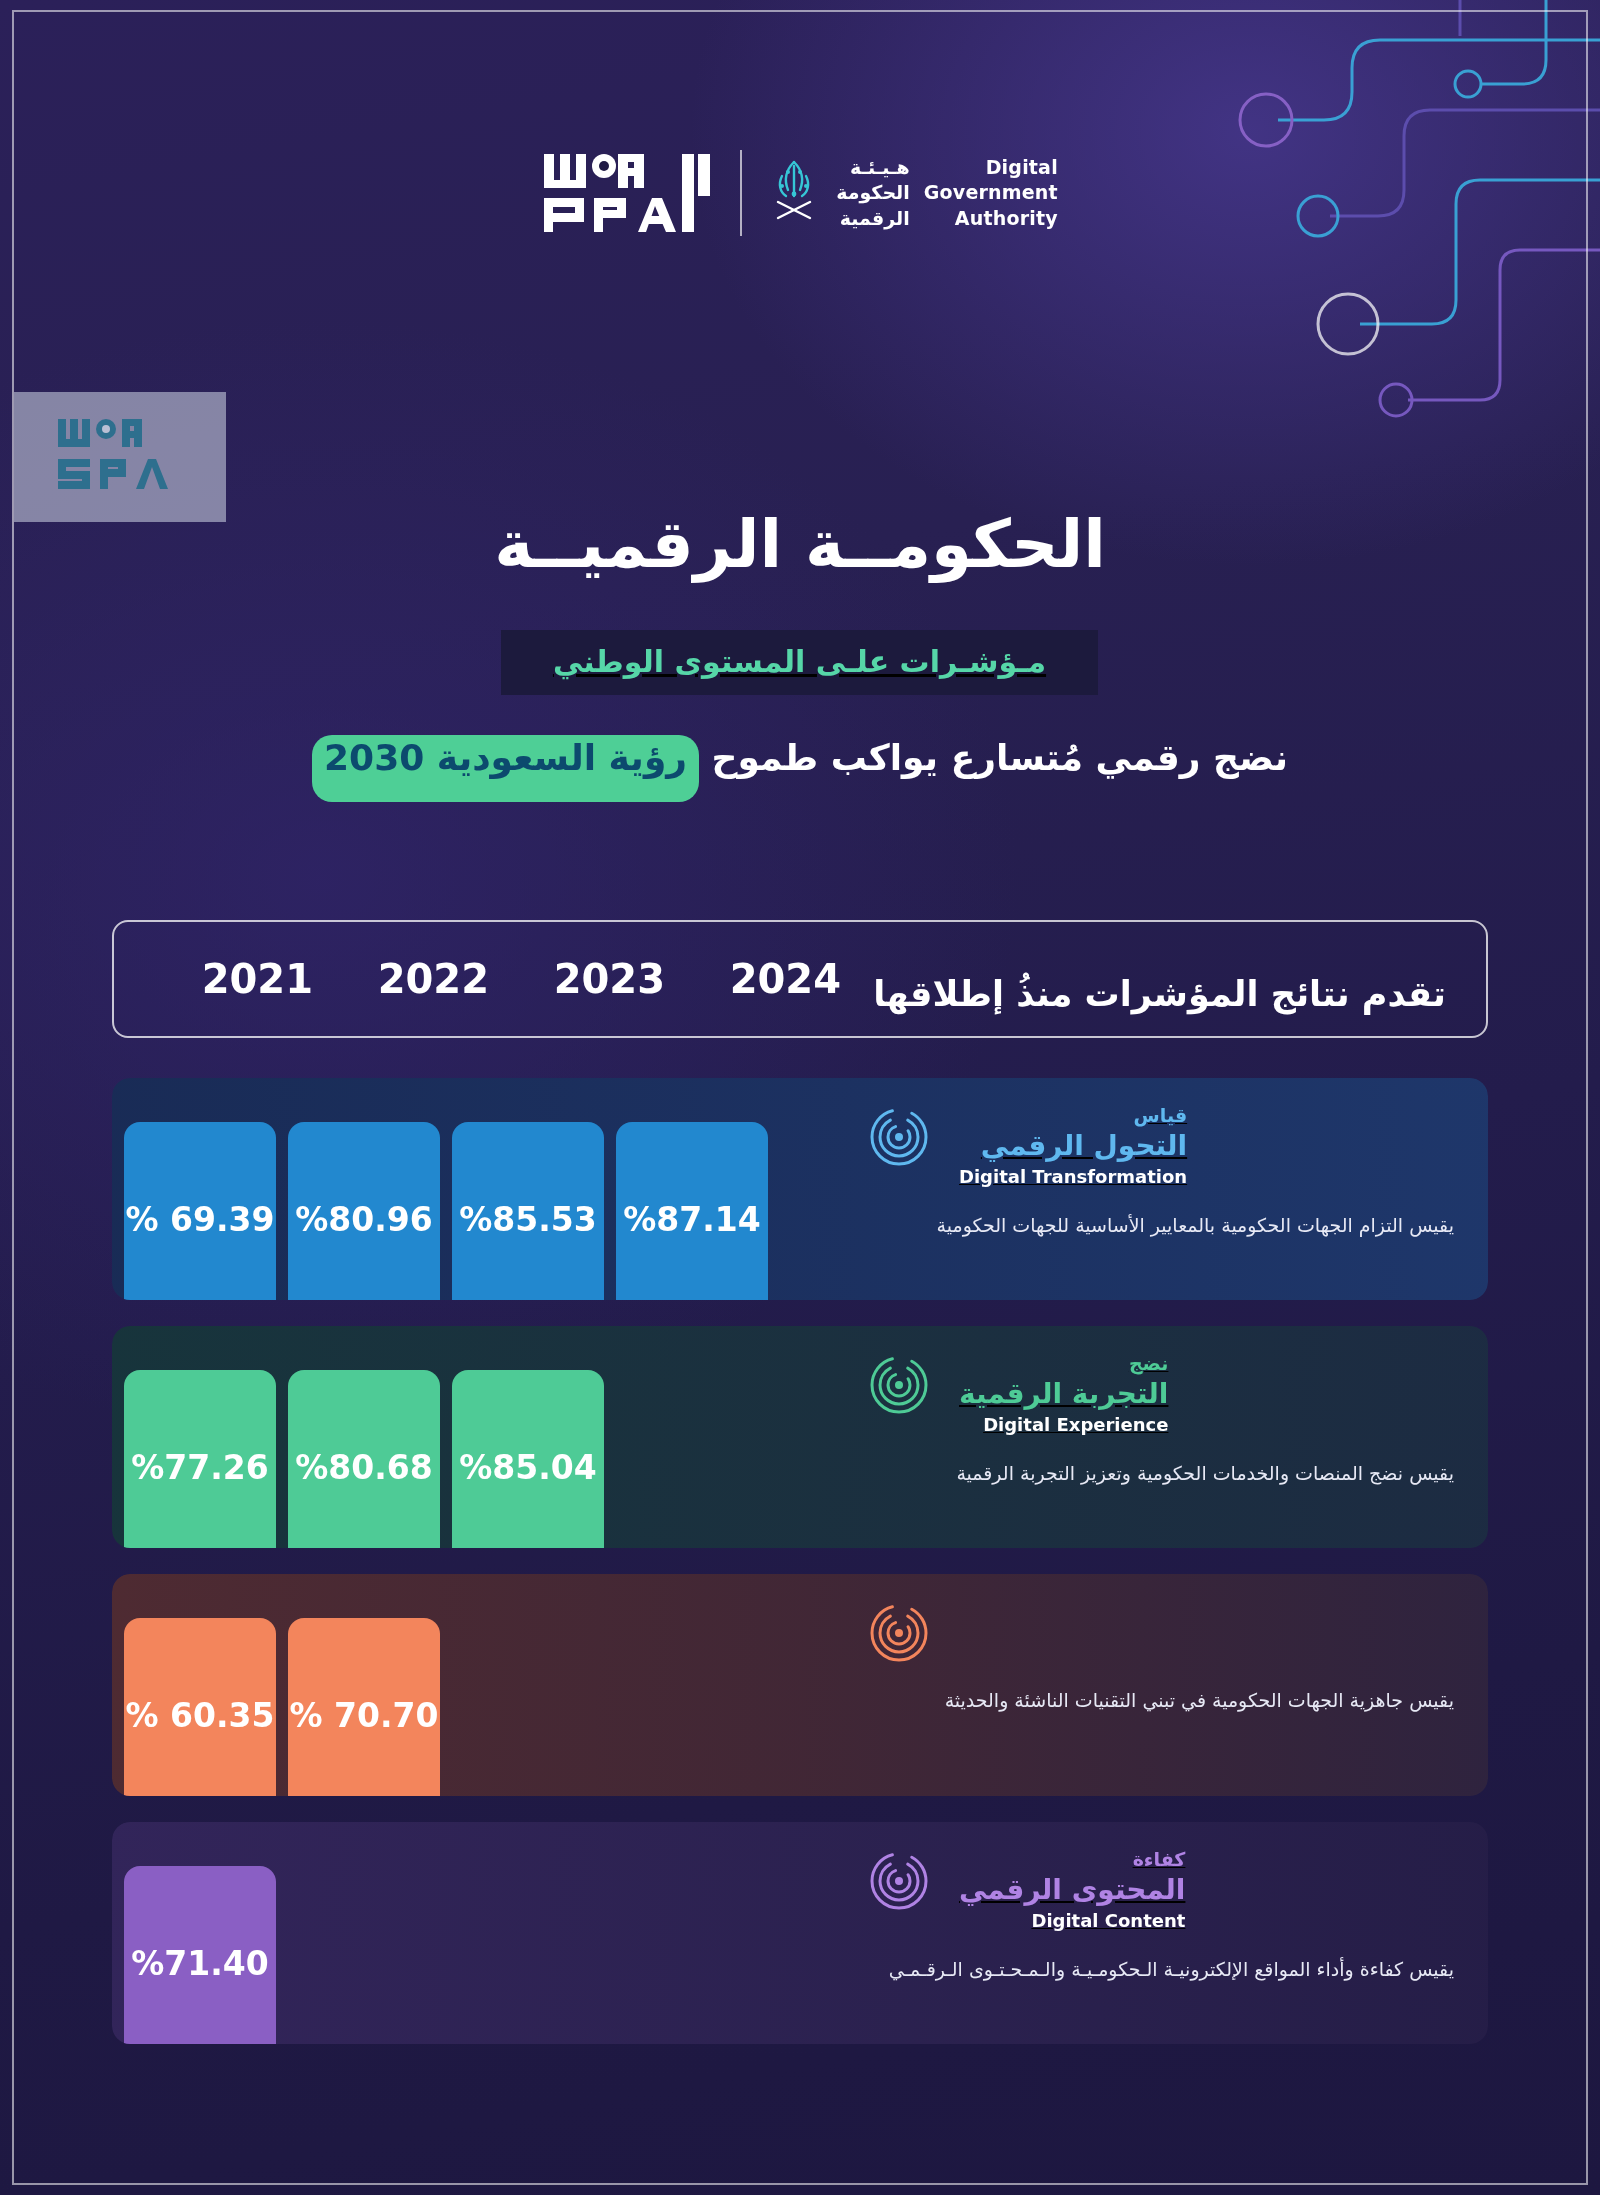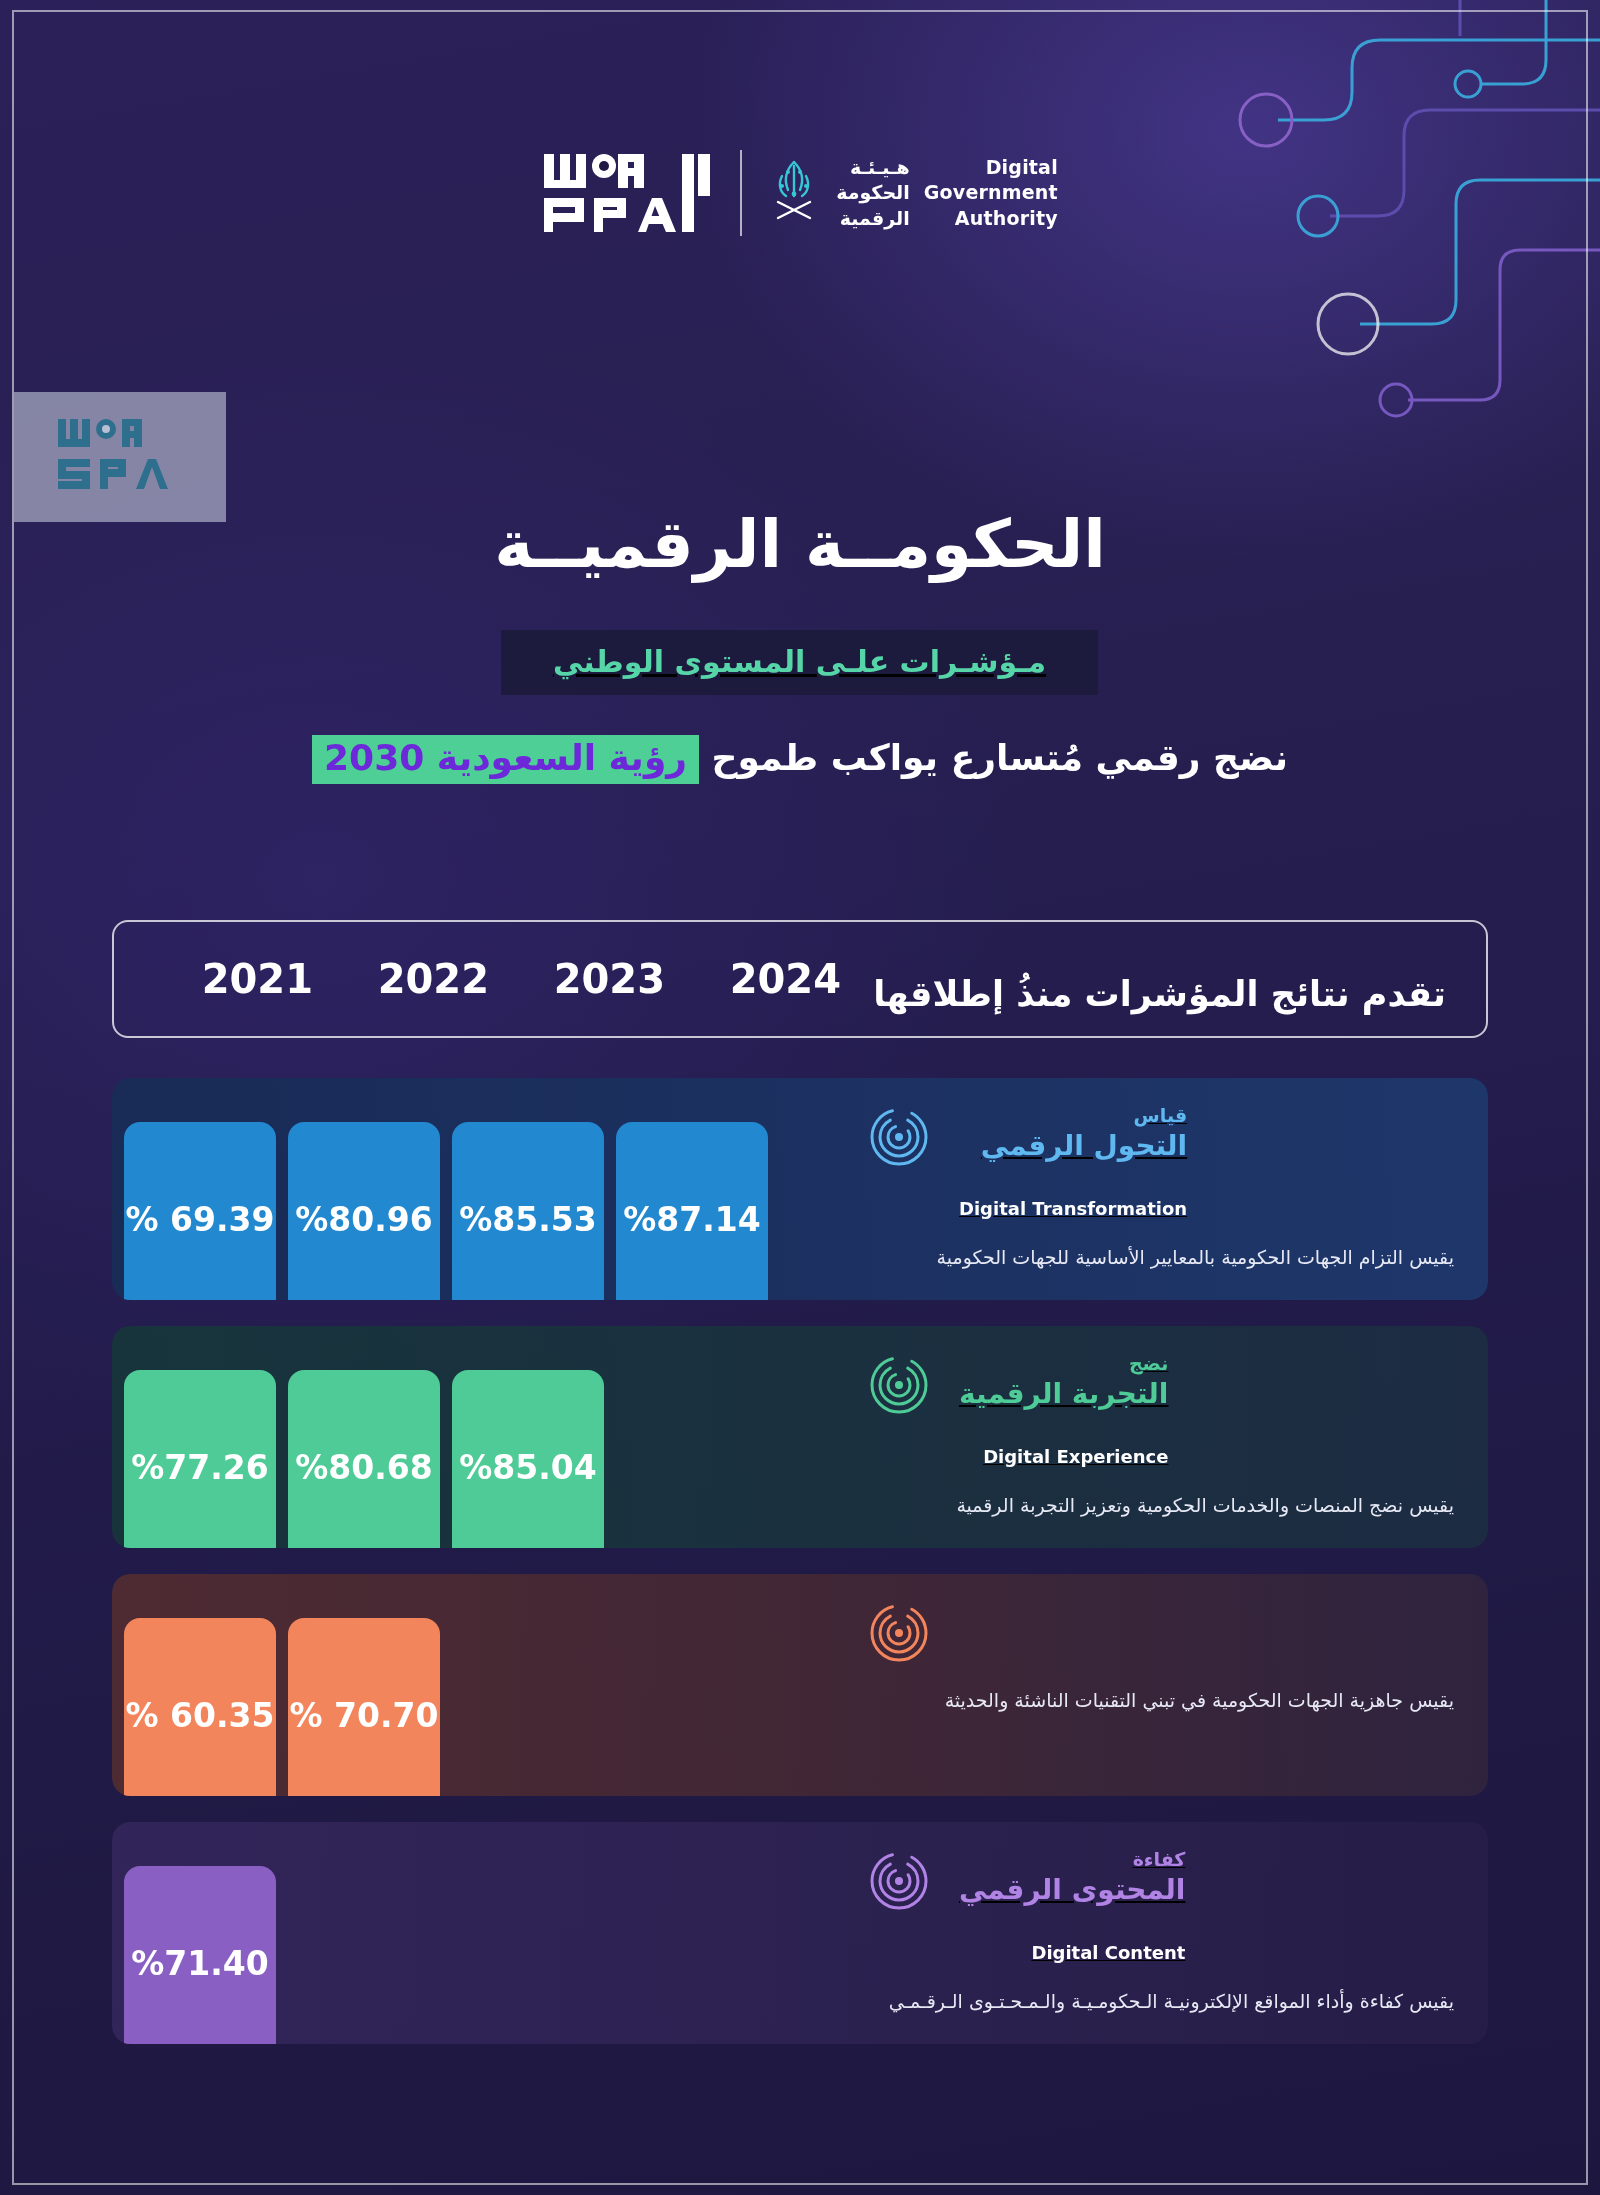--- a/index.html
+++ b/index.html
@@ -109,23 +109,23 @@
     position: absolute;
     top: 735px; left: 0; right: 0;
     text-align: center;
     color: #ffffff;
     font-size: 36px;
     font-weight: bold;
     z-index: 10;
   }
   .tagline .hl {
     background: #4ecf96;
-    color: #6d28d9;
-    border-radius: 0;
-    padding: 2px 12px 6px;
+    color: #0c4a6e;
+    border-radius: 20px;
+    padding: 2px 12px 24px;
     display: inline-block;
   }
 
   
   .years-box {
     position: absolute;
     top: 920px;
     left: 112px; right: 112px;
     height: 118px;
     border: 2px solid rgba(255,255,255,0.75);
@@ -175,21 +175,21 @@
     top: 0; right: 0; bottom: 0;
     width: 620px;
     padding: 26px 34px 0 0;
     text-align: right;
     z-index: 3;
   }
   .info-head { display: flex; align-items: flex-start; justify-content: flex-end; gap: 29px; text-decoration: underline; }
   .info-text { text-align: right; }
   .kicker { font-size: 19px; font-weight: bold; line-height: 1.25; }
   .name-ar { font-size: 28px; font-weight: bold; line-height: 1.3; }
-  .name-en { font-size: 18px; font-weight: bold; color: #ffffff; line-height: 1.4; margin-top: 32px; }
+  .name-en { font-size: 18px; font-weight: bold; color: #ffffff; line-height: 1.4; }
   .row-desc {
     margin-top: 22px;
     color: #e7e9f5;
     font-size: 19px;
     line-height: 1.5;
     text-align: right;
   }
   .badge-icon { width: 62px; height: 62px; flex: 0 0 62px; margin-top: 2px; }
   .bars {
     position: absolute;

